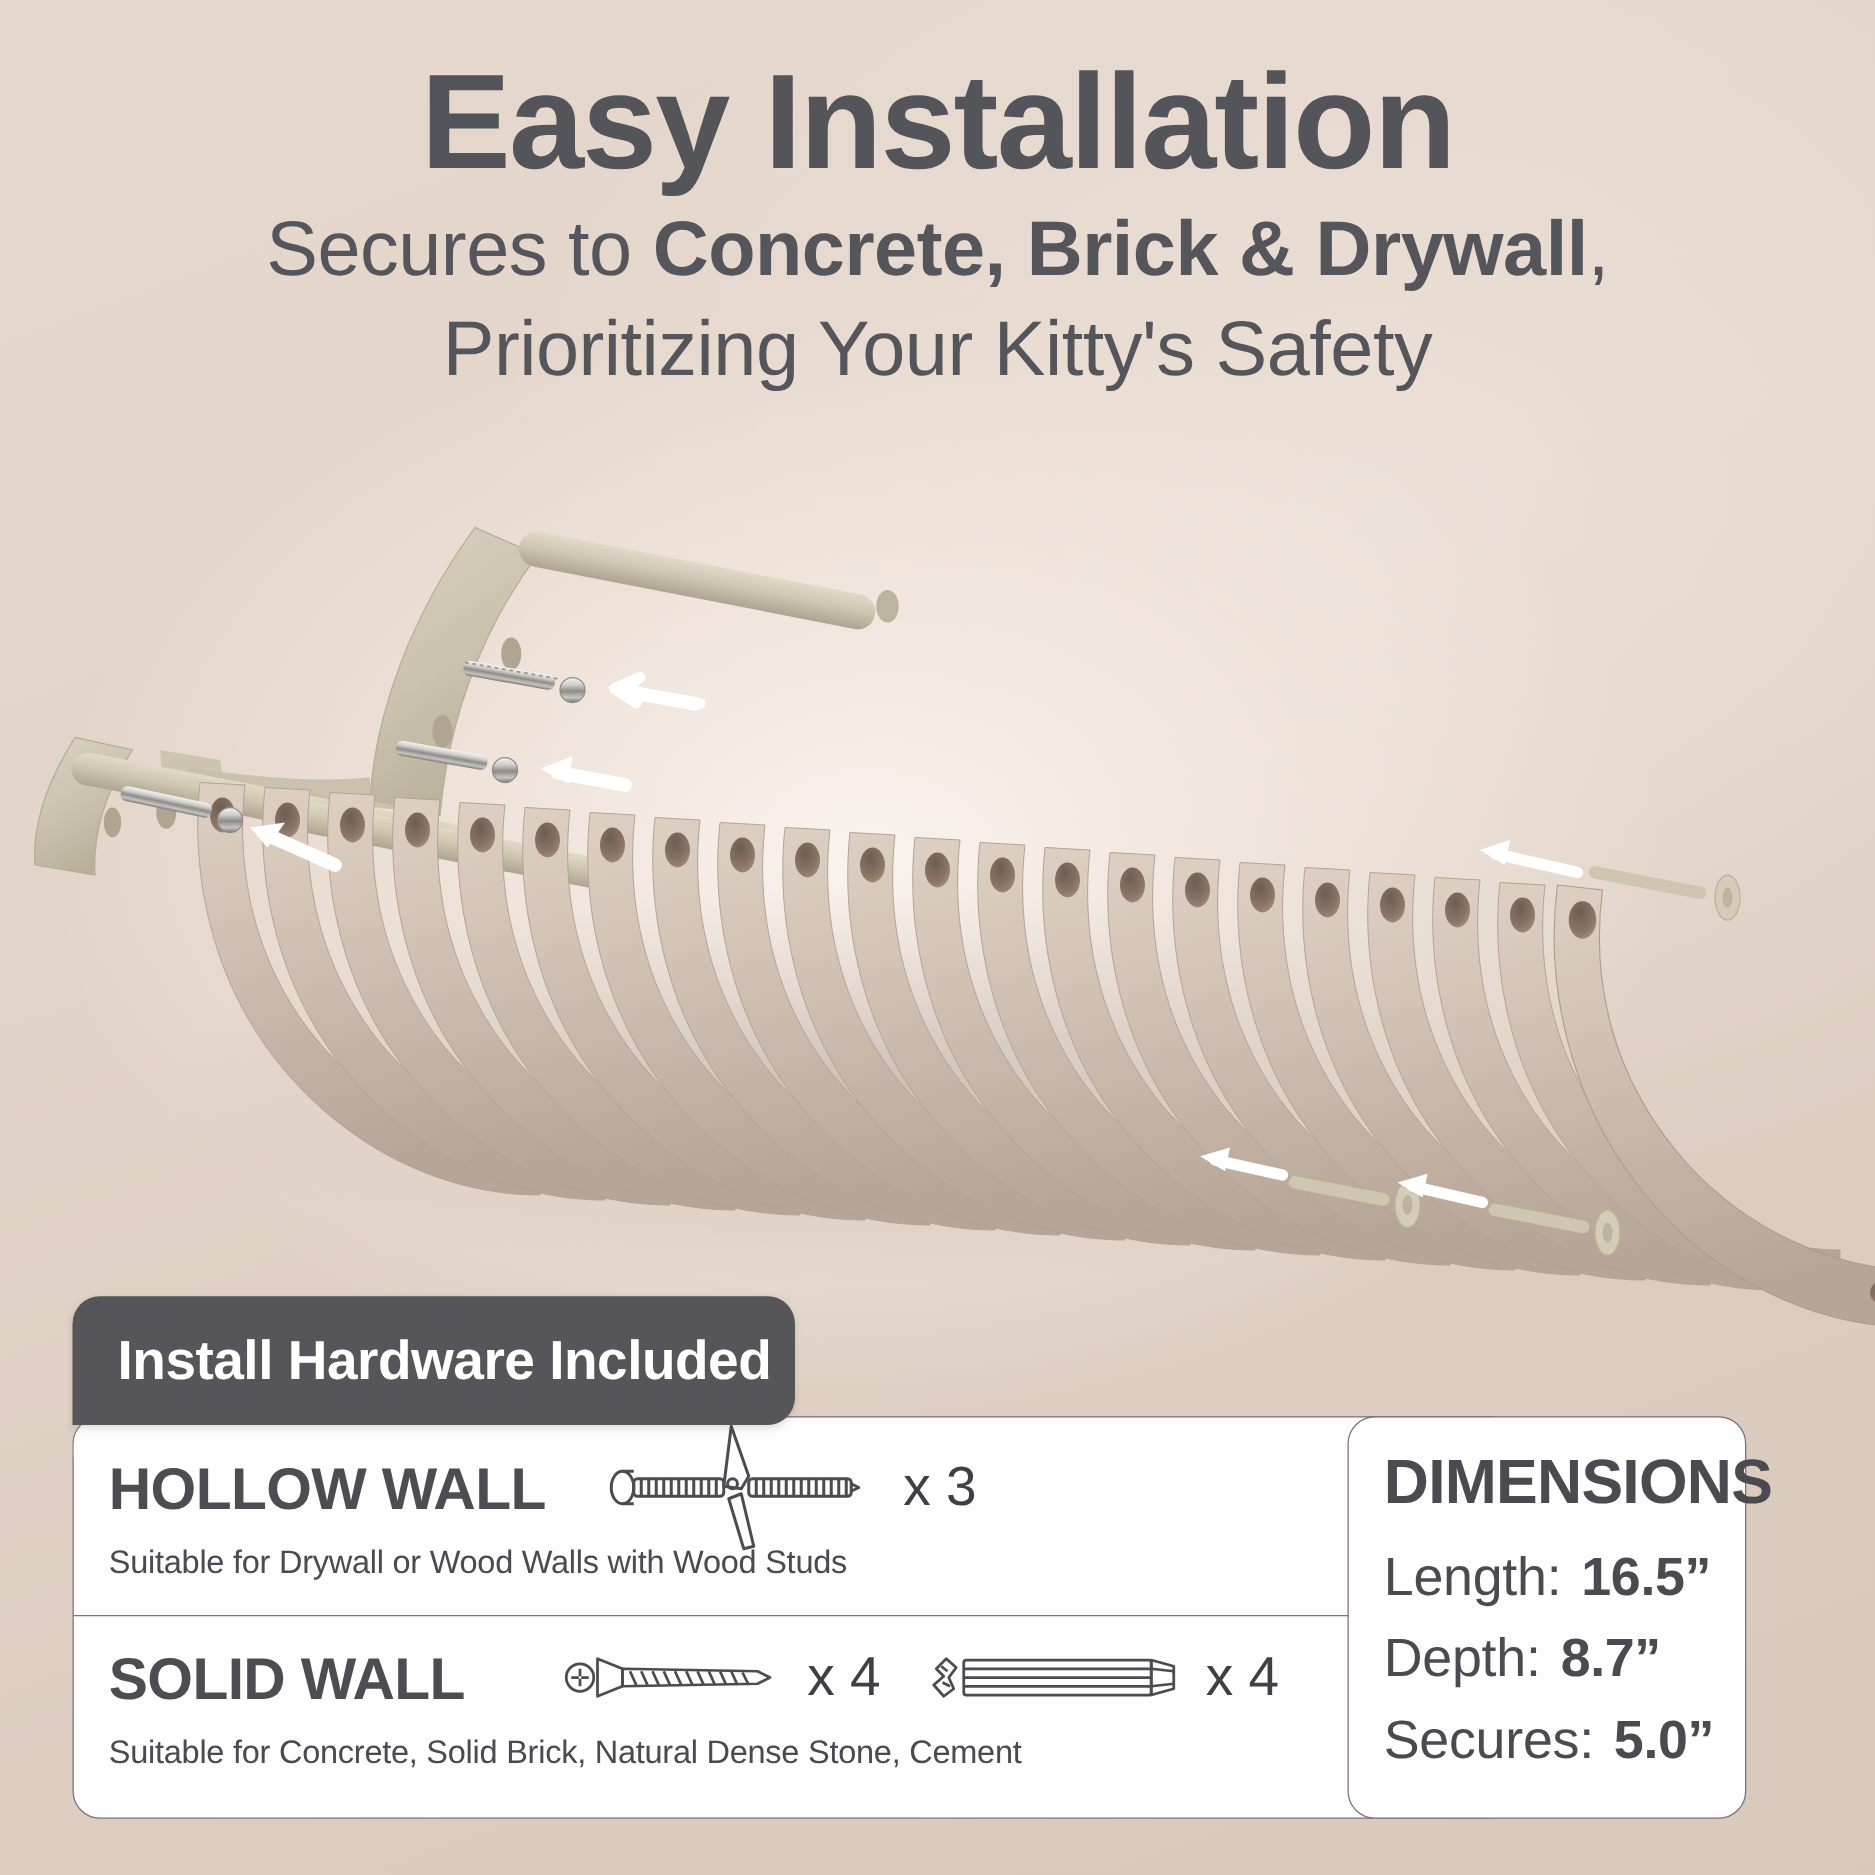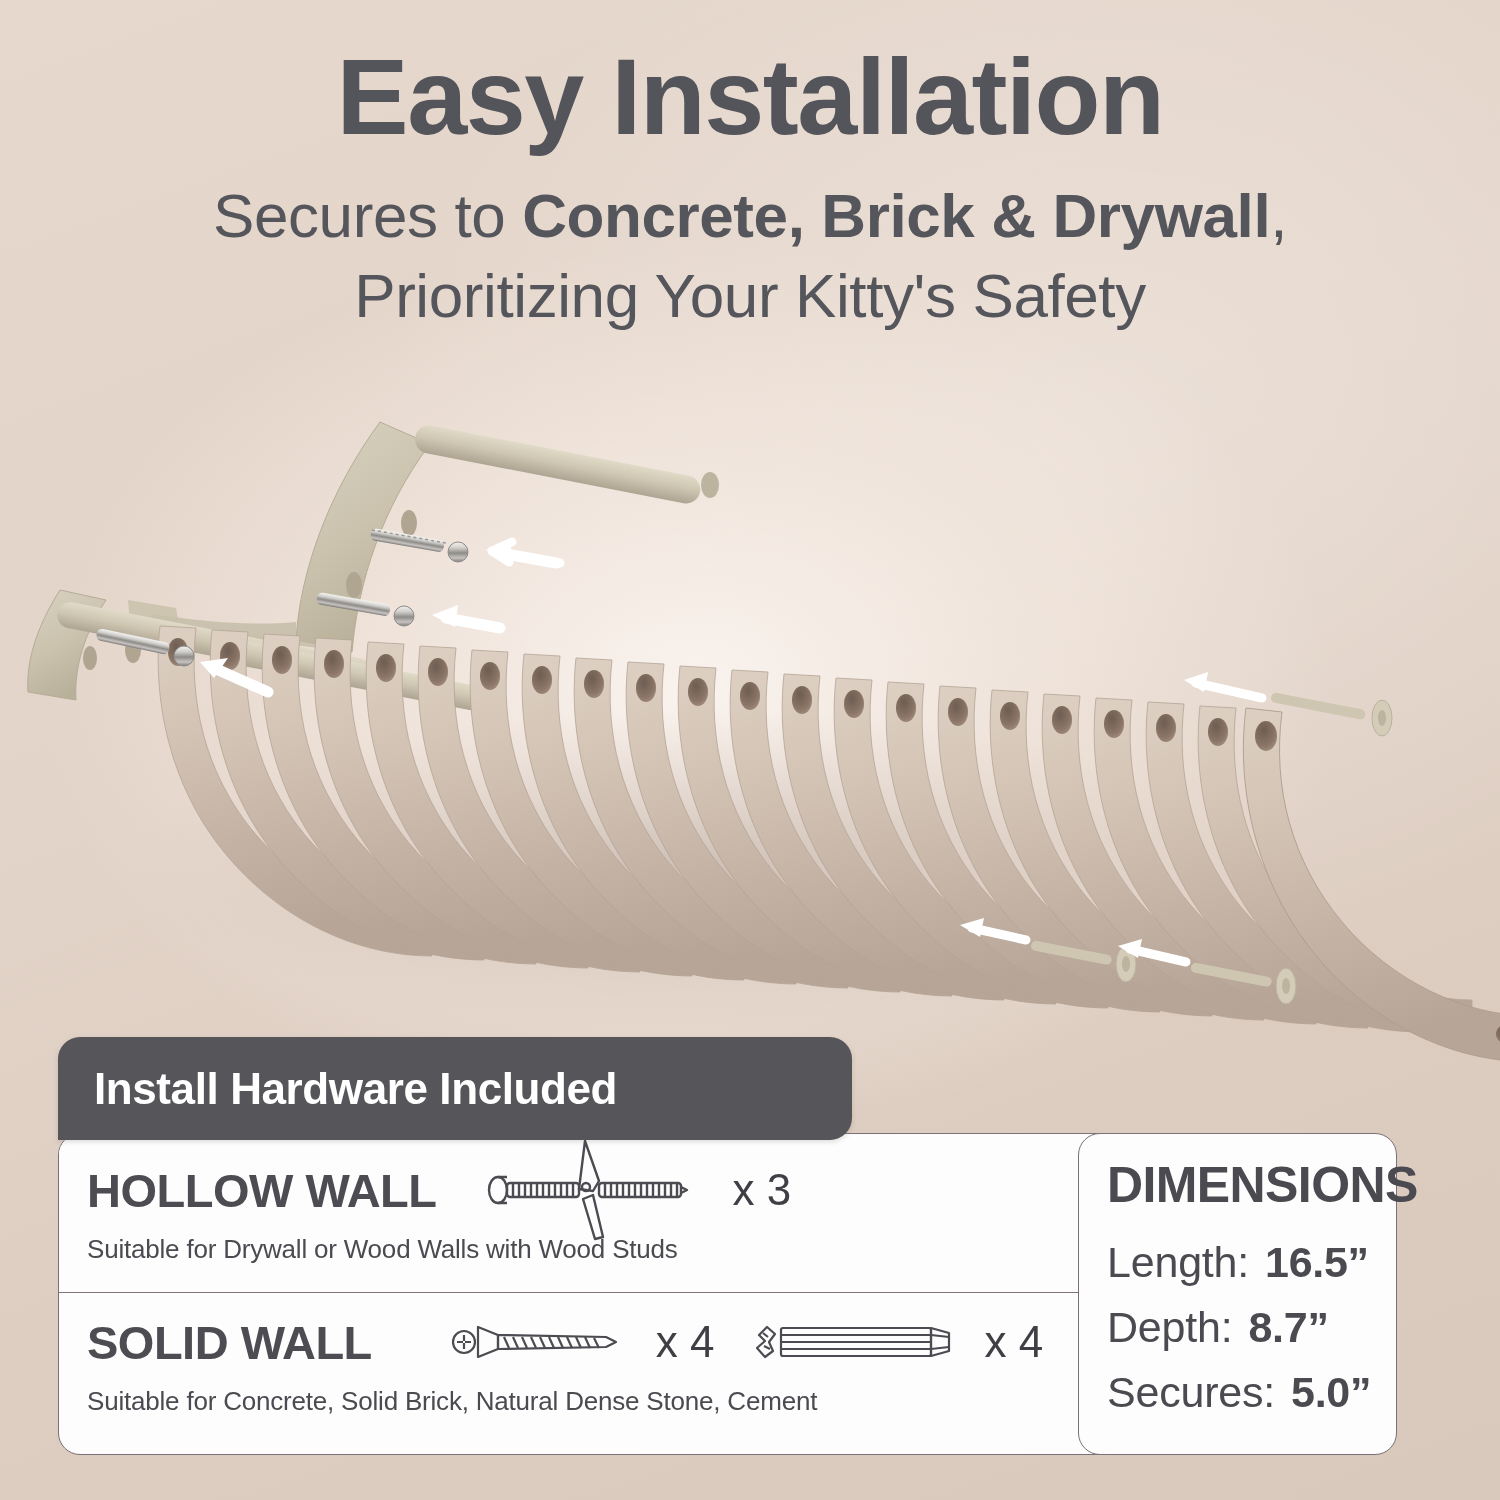--- a/index.html
+++ b/index.html
@@ -32,21 +32,21 @@
   }
   .title {
     font-size: 108px;
     font-weight: 700;
     letter-spacing: -1.5px;
     line-height: 1.02;
     color: #54545b;
     font-family: "Liberation Sans", sans-serif;
   }
   .subtitle {
-    margin-top: 24px;
+    margin-top: 8px;
     font-size: 62px;
     font-weight: 400;
     line-height: 1.28;
     color: #55555c;
     letter-spacing: -0.4px;
   }
   .subtitle b { font-weight: 700; }
   .sub2 { display: block; }
 
   
@@ -63,21 +63,21 @@
     position: absolute;
     left: 58px; top: 1037px;
     width: 1382px; height: 420px;
     z-index: 8;
   }
 
   
   .hw-tab {
     position: absolute;
     left: 0; top: 0;
-    width: 794px; height: 103px;
+    width: 578px; height: 103px;
     background: #55555a;
     border-radius: 22px 22px 22px 0;
     display: flex;
     align-items: center;
     padding-left: 36px;
     z-index: 3;
     box-shadow: 0 2px 5px rgba(90,70,60,0.18);
   }
   .hw-tab-label {
     color: #ffffff;
@@ -131,21 +131,21 @@
   .wall-title {
     font-size: 47px;
     font-weight: 700;
     color: #4c4c52;
     letter-spacing: -0.5px;
     white-space: nowrap;
   }
   .hw-group {
     display: flex;
     align-items: center;
-    gap: 24px;
+    gap: 14px;
   }
   .hw-qty {
     font-size: 44px;
     font-weight: 400;
     color: #3f3f45;
     letter-spacing: 0px;
     white-space: nowrap;
   }
   .row-note {
     font-size: 26px;

